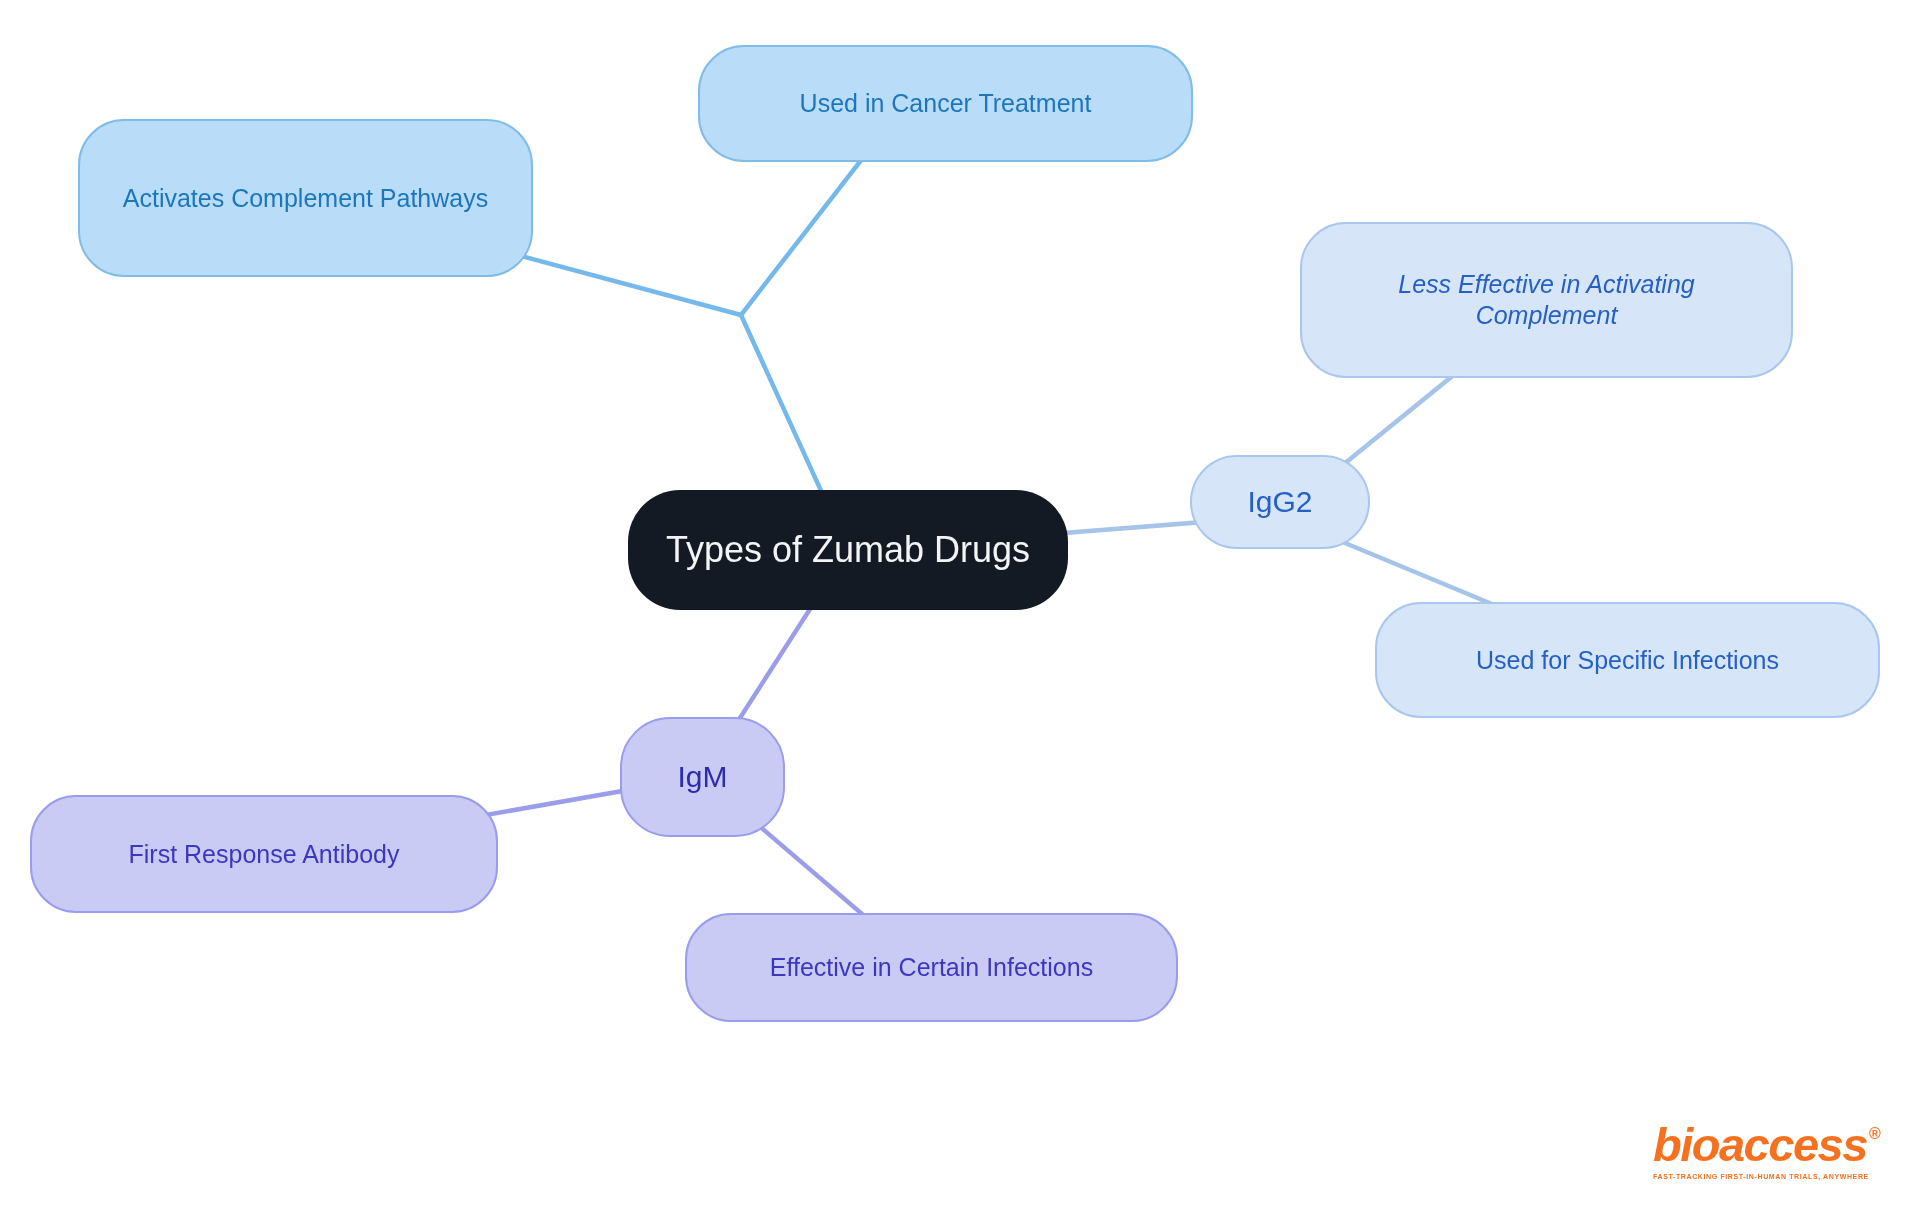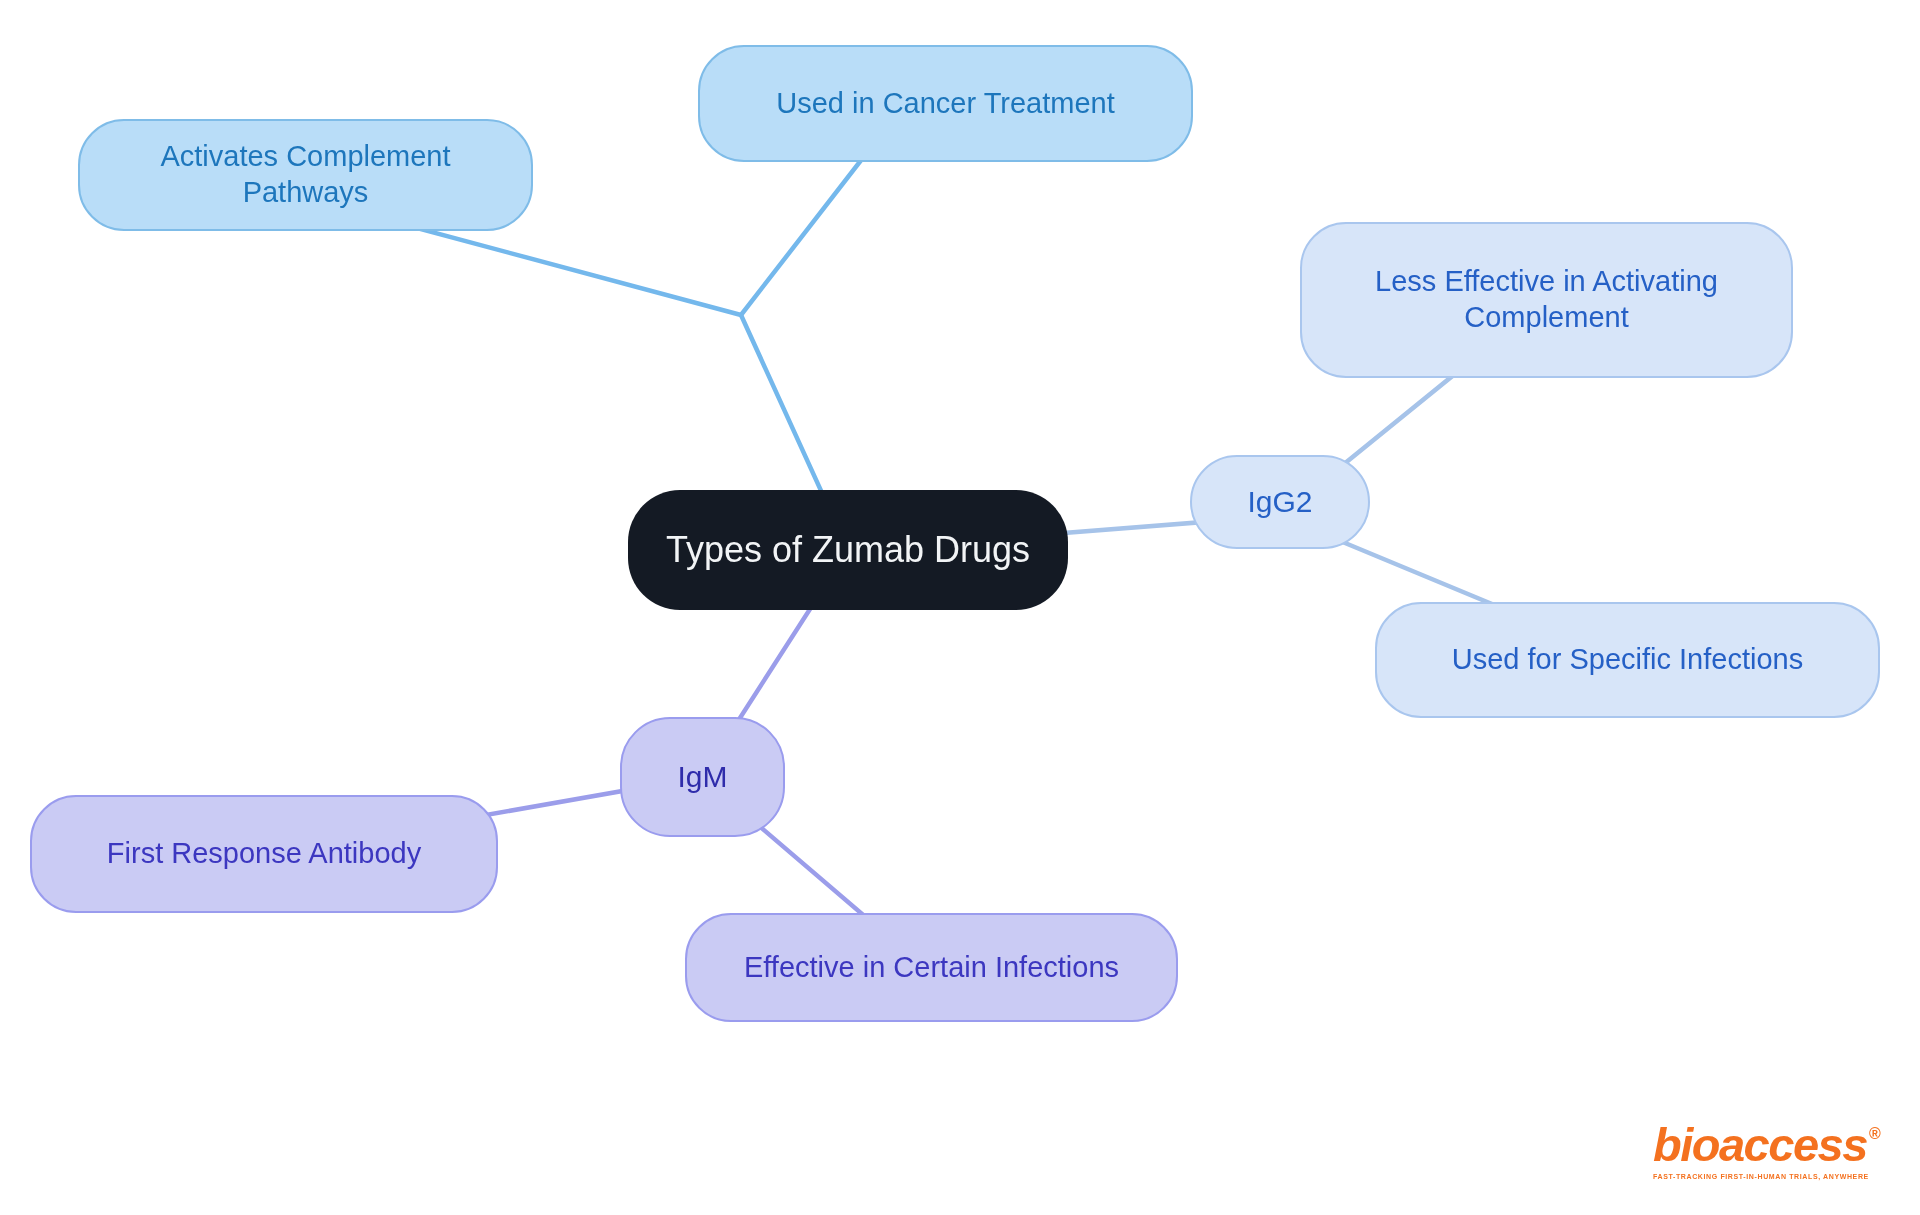--- a/index.html
+++ b/index.html
@@ -55,29 +55,29 @@
     background: var(--igg2_fill);
     border: 2px solid var(--igg2_border);
     color: var(--igg2_text);
   }
   .fam3 {
     background: var(--igm_fill);
     border: 2px solid var(--igm_border);
     color: var(--igm_text);
   }
   .branch { border-radius: 50px; font-size: 30px; }
-  .child  { border-radius: 46px; font-size: 29px; }
+  .child  { border-radius: 46px; font-size: 25px; }
 
   .node-igg1 { left: 658px;  top: 256px; width: 167px; height: 119px; }
   .node-igg2 { left: 1190px; top: 455px; width: 180px; height: 94px; }
   .node-igm  { left: 620px;  top: 717px; width: 165px; height: 120px; color: var(--igm_label_text); }
 
-  .box-acp  { left: 78px;   top: 119px; width: 455px; height: 112px; }
+  .box-acp  { left: 78px;   top: 119px; width: 455px; height: 158px; }
   .box-uct  { left: 698px;  top: 45px;  width: 495px; height: 117px; }
-  .box-leac { left: 1300px; top: 222px; width: 493px; height: 156px; }
+  .box-leac { left: 1300px; top: 222px; width: 493px; height: 156px; font-style: italic; }
   .box-usi  { left: 1375px; top: 602px; width: 505px; height: 116px; }
   .box-fra  { left: 30px;   top: 795px; width: 468px; height: 118px; color: var(--igm_child_text); }
   .box-eci  { left: 685px;  top: 913px; width: 493px; height: 109px; color: var(--igm_child_text); }
 
   .logo {
     position: absolute;
     left: 1653px;
     top: 1121px;
     color: var(--logo_orange);
   }

